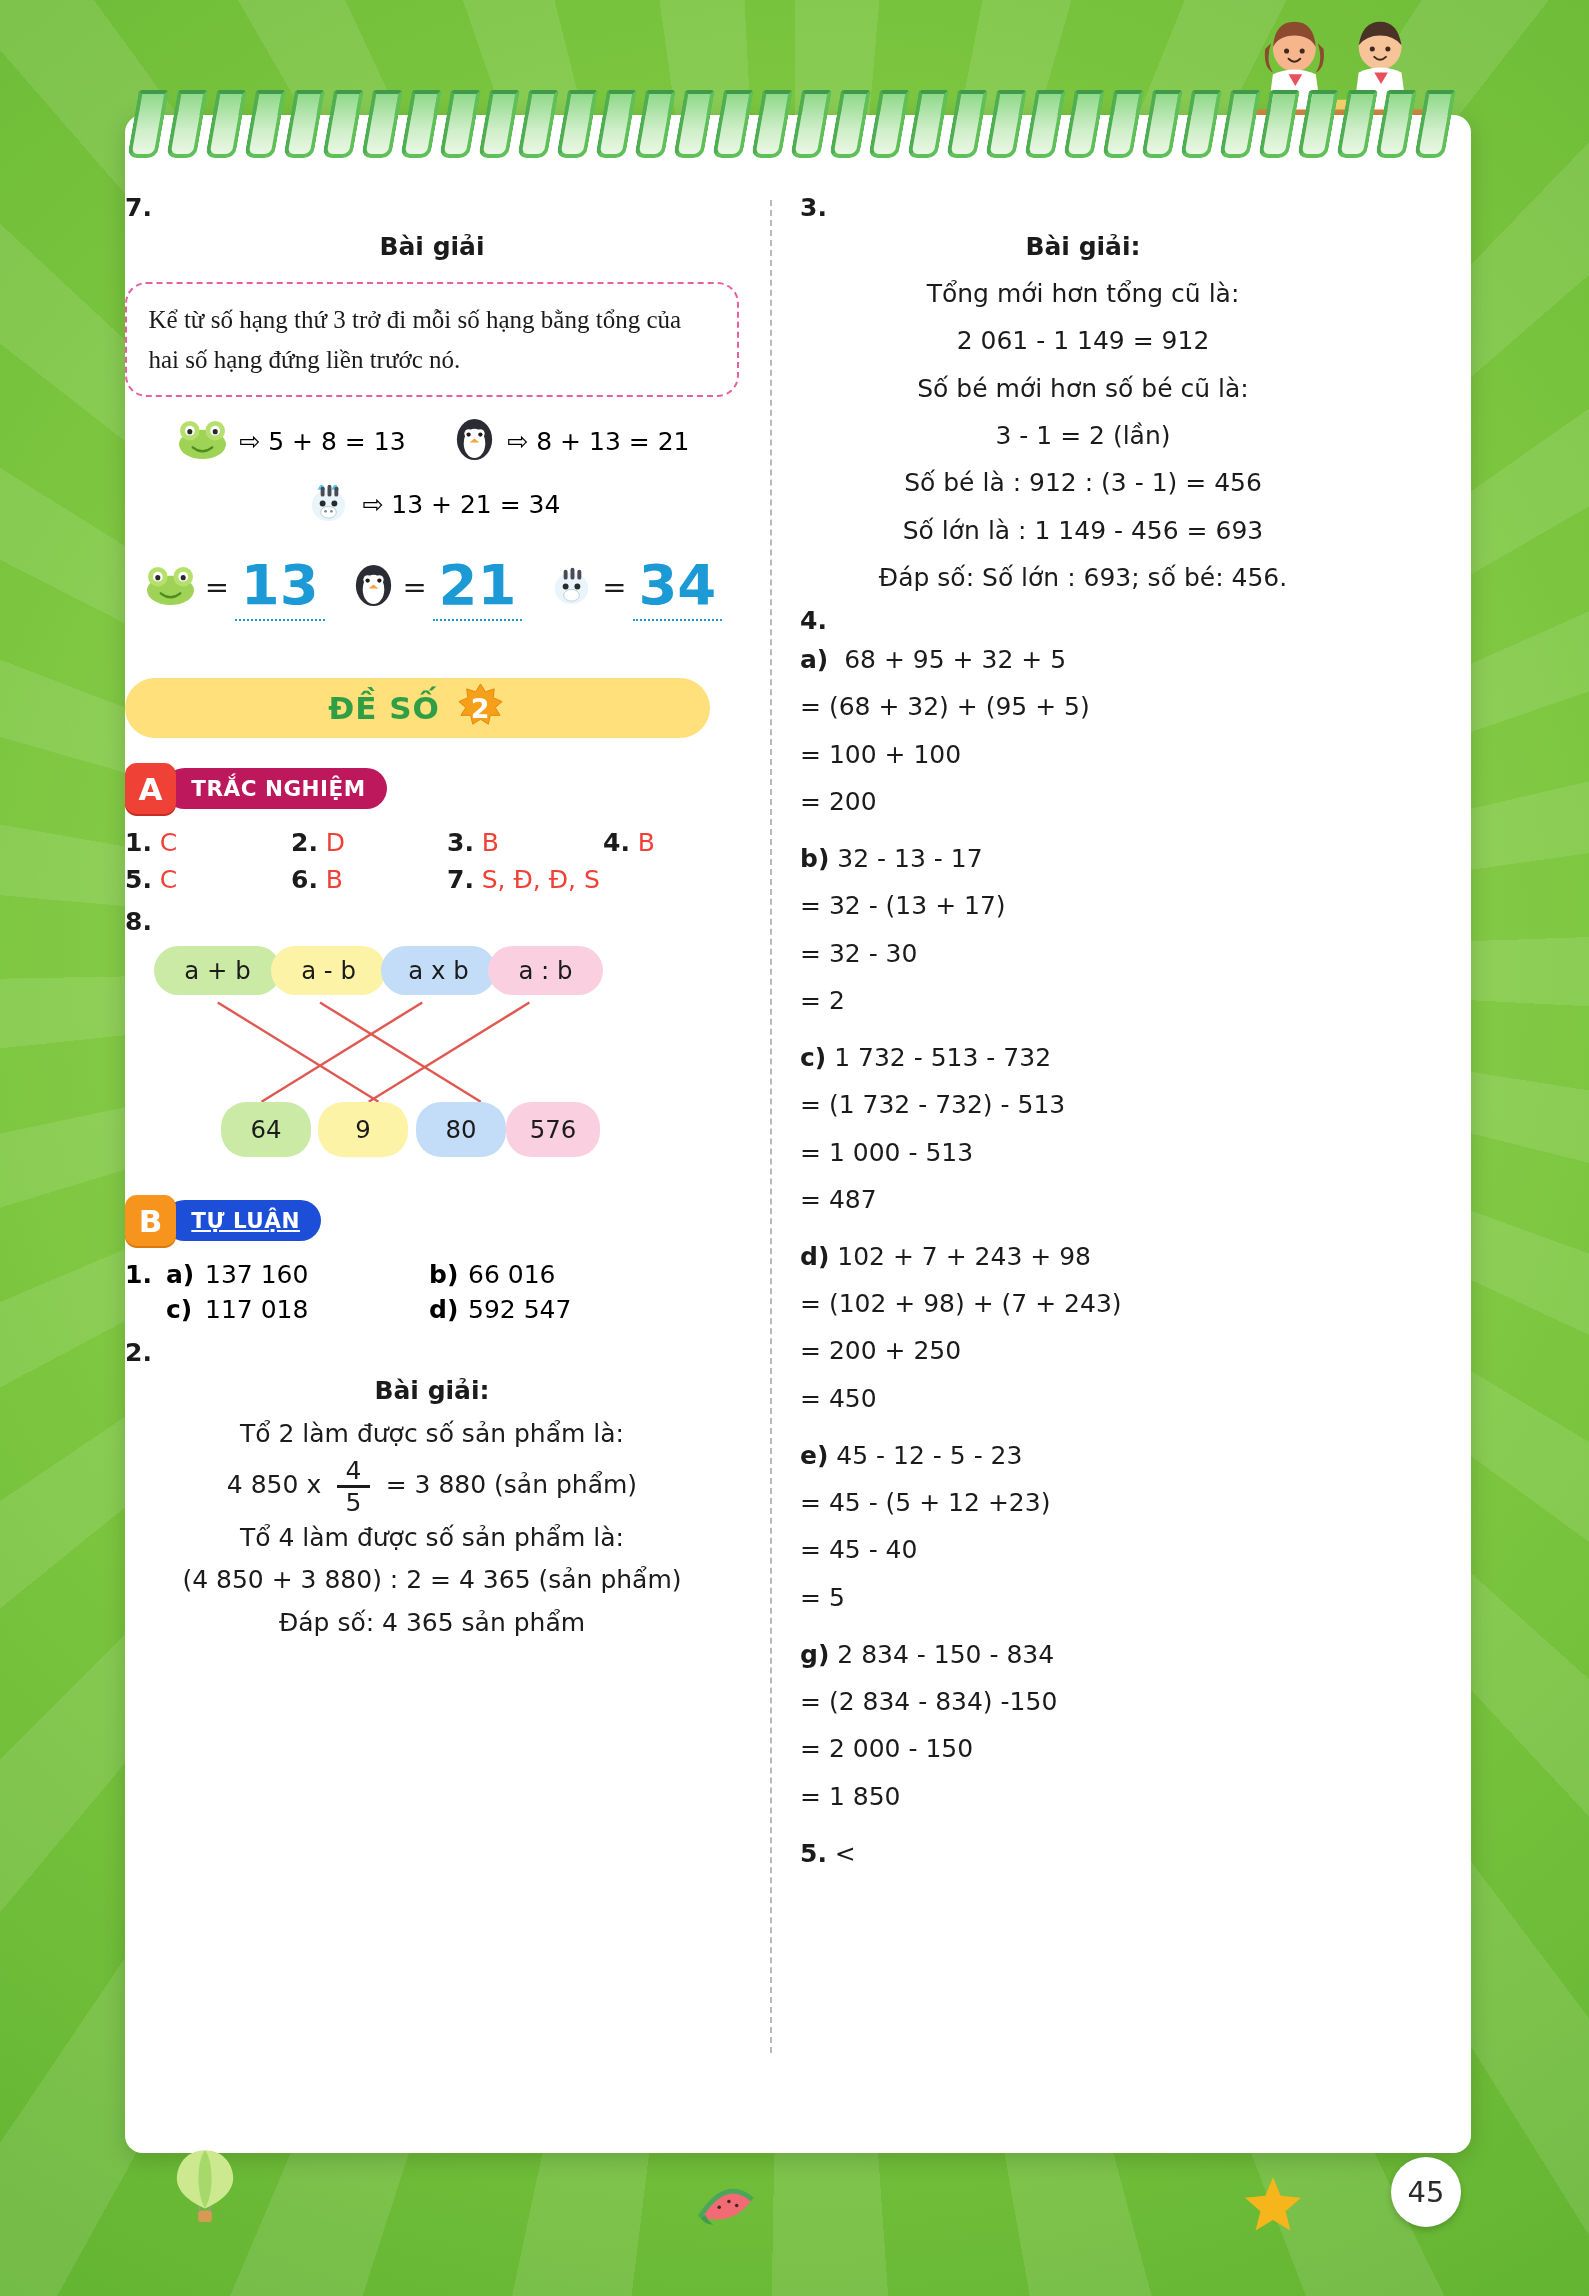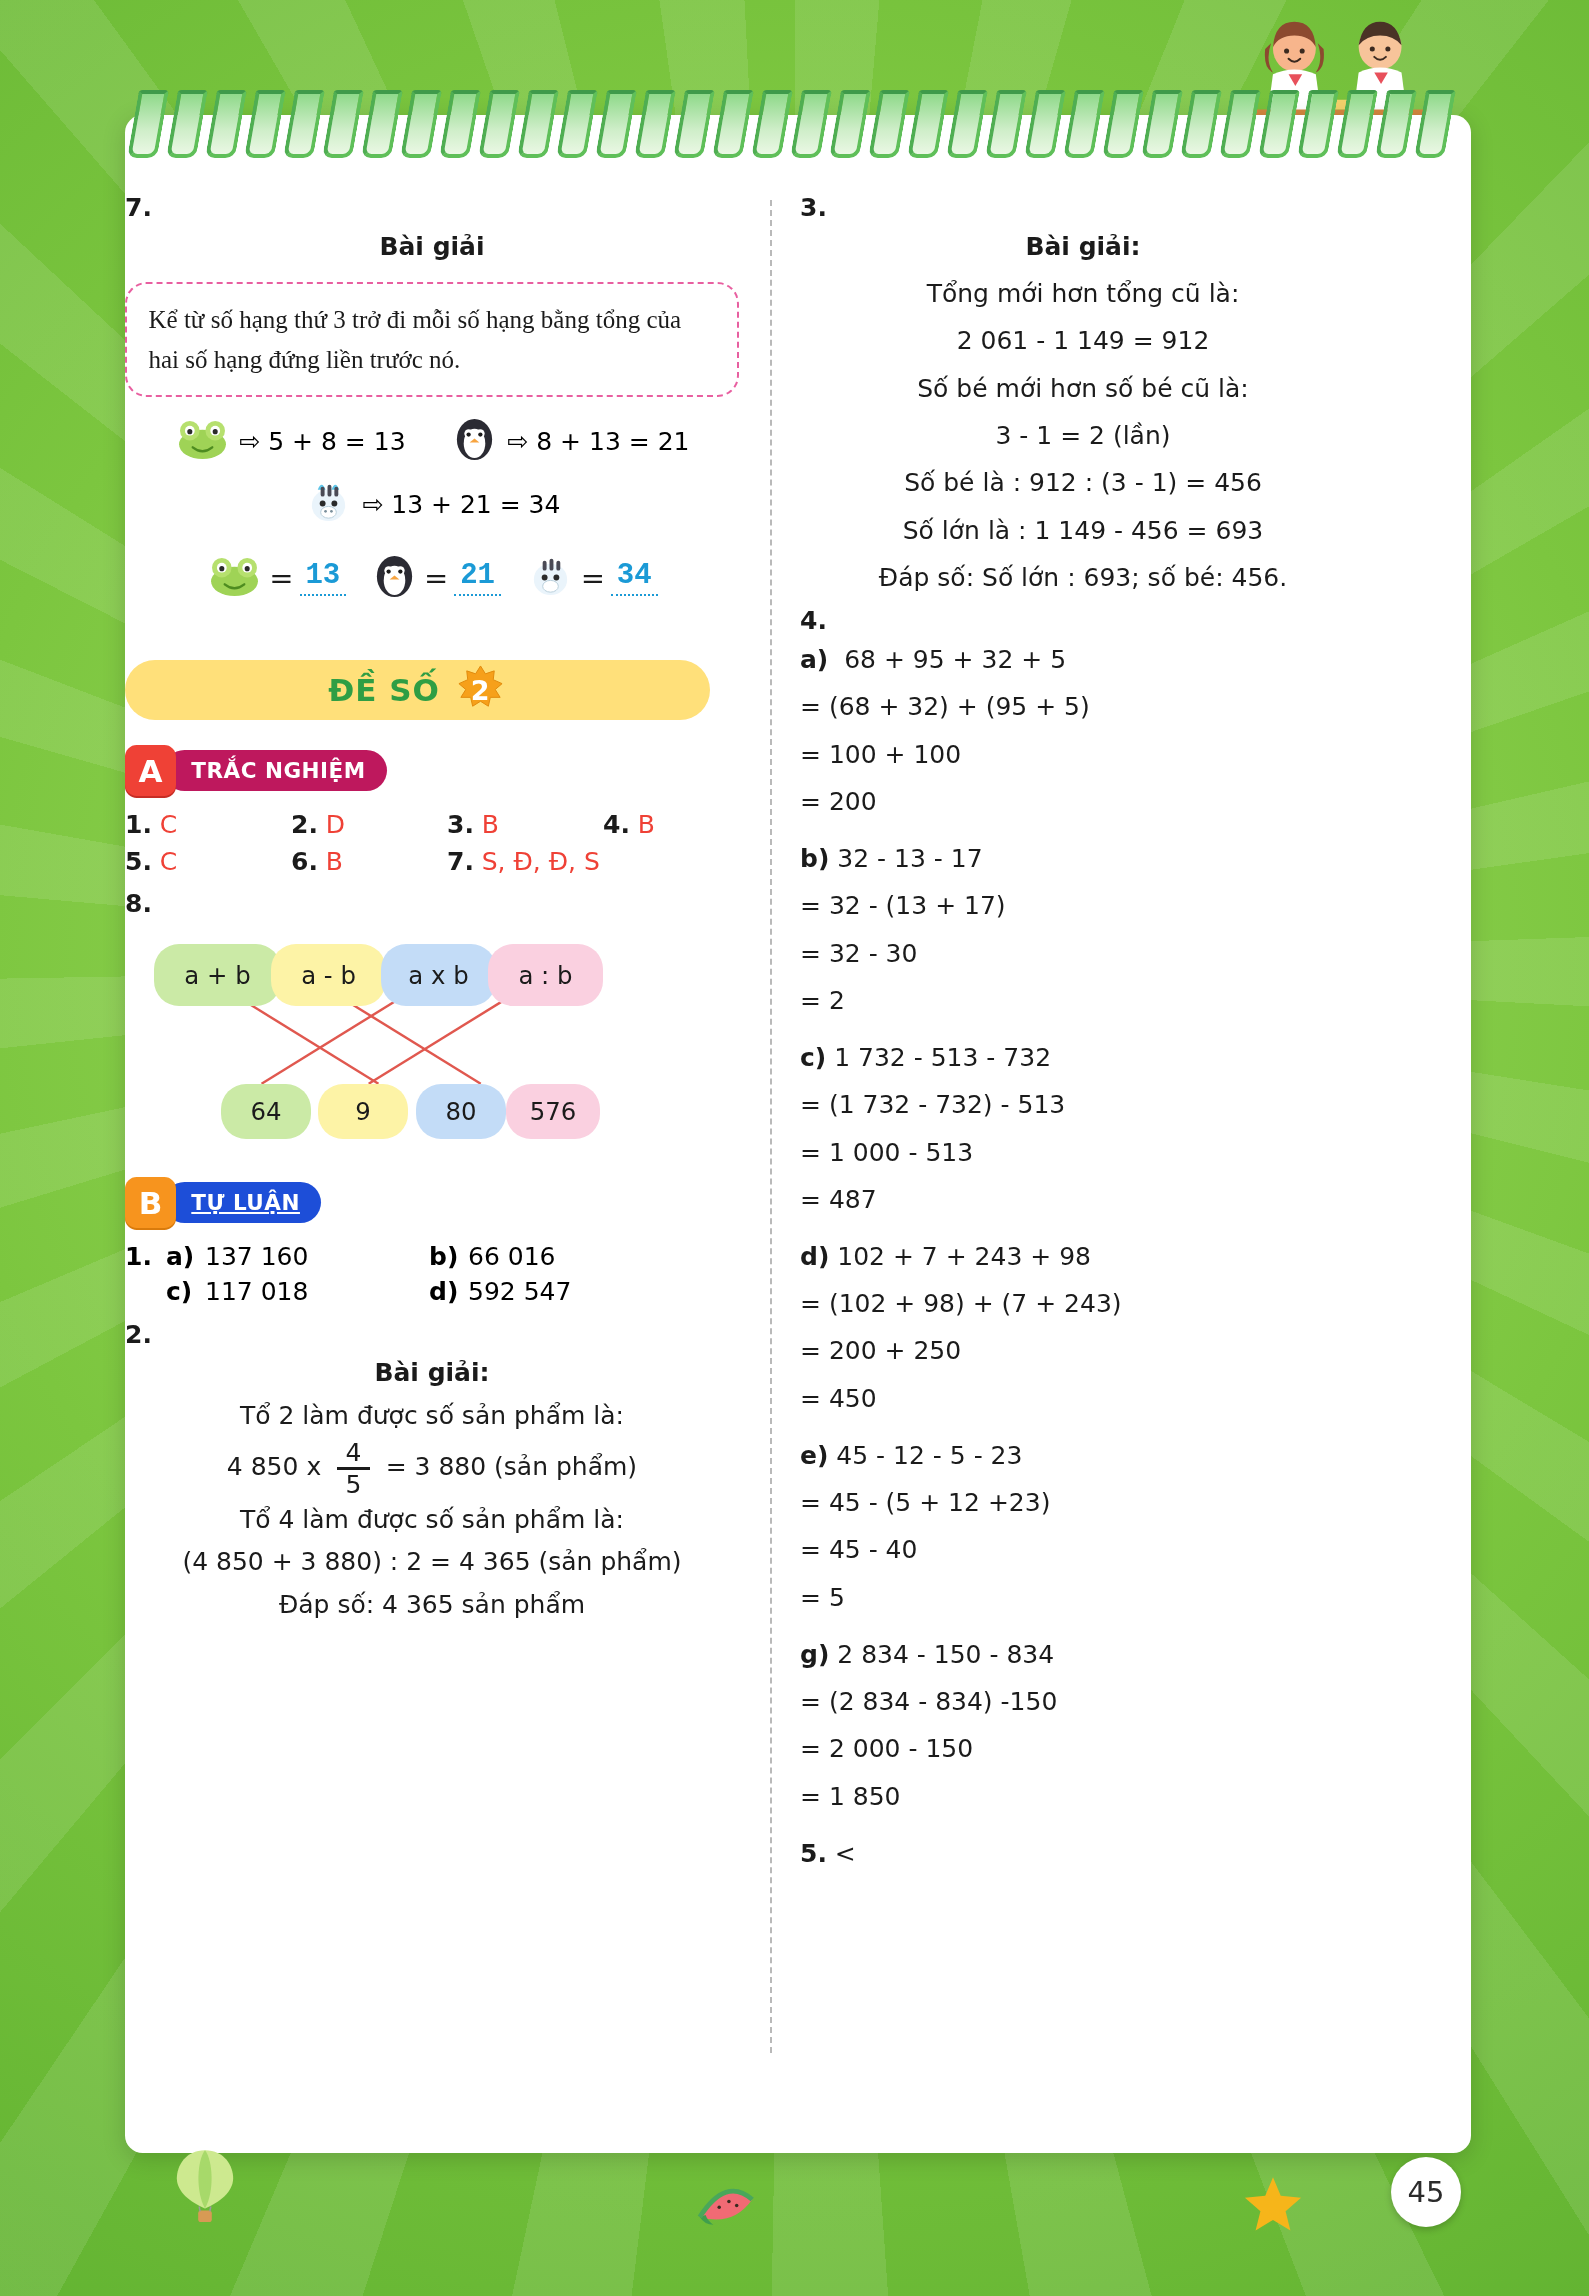--- a/index.html
+++ b/index.html
@@ -50,21 +50,21 @@
   .note-box{
     border:2px dashed #e85fa0;border-radius:21.5px;
     padding:15.6px 21.5px;margin:15.6px 0 17.6px 0;
     font-size:25px;line-height:1.6;color:#1b1b1b;font-family:Liberation Serif, serif;
   }
   .anim-row{display:flex;justify-content:center;align-items:center;gap:45px;margin:9.8px 0;}
   .anim-item{display:flex;align-items:center;gap:9.8px;font-size:25px;}
   .ans-row{display:flex;justify-content:center;align-items:center;gap:25px;margin-top:21.5px;}
   .ans-item{display:flex;align-items:center;gap:5.9px;}
   .ans-eq{font-size:29px;color:#1b1b1b;}
-  .ans-val{font-size:29px;font-weight:bold;color:#1b9ad6;border-bottom:2.9px dotted #1b9ad6;padding:0 5.9px 2px 5.9px;font-family:Liberation Mono, monospace;}
+  .ans-val{font-size:56px;font-weight:bold;color:#1b9ad6;border-bottom:2.9px dotted #1b9ad6;padding:0 5.9px 2px 5.9px;}
   
   .deso{
     margin:57px 0 25px 0;width:585px;height:60px;border-radius:30px;
     background:#ffe07a;display:flex;align-items:center;justify-content:center;gap:13.7px;
     position:relative;
   }
   .deso-text{font-size:31px;font-weight:bold;color:#2f9e44;letter-spacing:1px;}
   .star{
     width:53px;height:53px;position:relative;display:inline-block;
   }
@@ -90,21 +90,21 @@
   .mc-row{display:flex;font-size:25px;margin:7.8px 0;}
   .mc-item{display:flex;gap:7.8px;}
   .mc-k{font-weight:bold;color:#1b1b1b;}
   .mc-v{color:#ef4136;}
   
   .match{position:relative;height:224px;margin:9.8px 0 5.9px 0;}
   .mcell{
     position:absolute;border-radius:25px;display:flex;align-items:center;justify-content:center;
     font-size:24.4px;color:#1b1b1b;
   }
-  .mtop{height:62px;top:16px;}
+  .mtop{height:49px;top:0;}
   .mbot{height:55px;top:156px;}
   .green{background:#cbeaa6;}
   .yellow{background:#fdf3a6;}
   .blue{background:#c3dcf7;}
   .pink{background:#fad0e0;}
   .match svg{position:absolute;left:0;top:0;}
   
   .frac{display:inline-flex;flex-direction:column;align-items:center;vertical-align:middle;margin:0 7.8px;}
   .frac .num{font-size:25px;line-height:1;padding-bottom:2px;}
   .frac .bar{width:33px;height:2.9px;background:#1b1b1b;}

